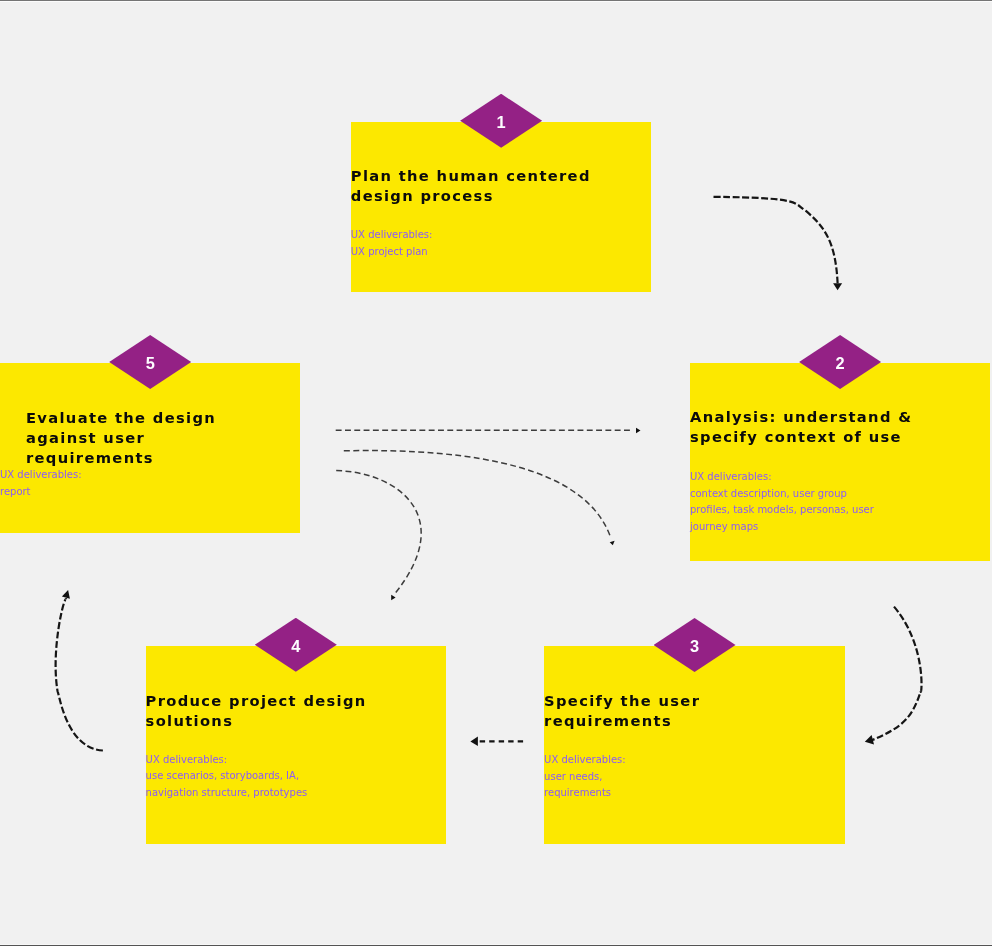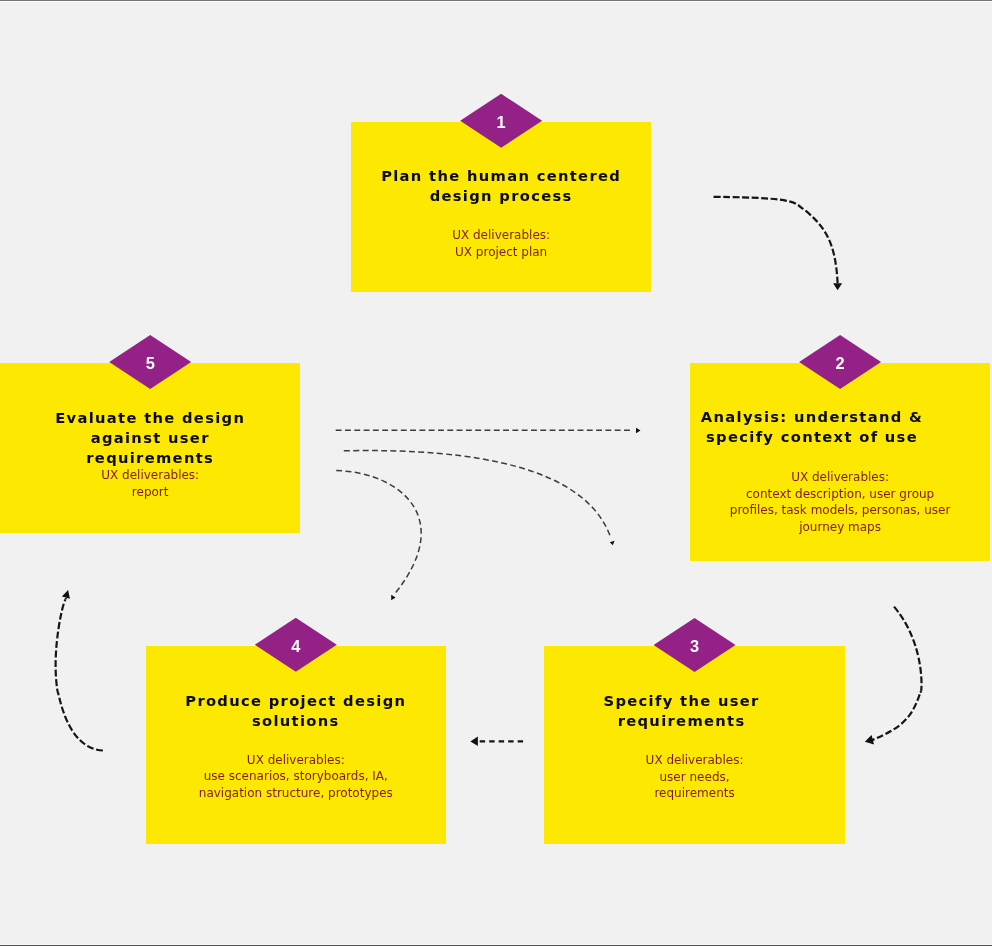--- a/index.html
+++ b/index.html
@@ -14,34 +14,34 @@
   }
   .card-title, .card-sub, .badge .num { transform:translateZ(0); }
   #stage { position:absolute; left:0; top:0; width:992px; height:946px; }
 
   .edge-top    { position:absolute; top:0;    left:0; width:992px; height:1px; background:#757575; }
   .edge-top2   { position:absolute; top:1px;  left:0; width:992px; height:1px; background:#fcfcfc; }
   .edge-bot2   { position:absolute; bottom:1px; left:0; width:992px; height:1px; background:#f7f7f7; }
   .edge-bot    { position:absolute; bottom:0; left:0; width:992px; height:1px; background:#545454; }
 
   .card { position:absolute; }
-  .tblock { position:absolute; text-align:center; }
+  .tblock { position:absolute; text-align:left; }
   .card-title {
     font-weight:bold;
     font-size:14.7px;
     letter-spacing:1.33px;
     line-height:20px;
     color:#0b0b0b;
     white-space:pre-line;
   }
   .card-sub {
-    font-size:12px;
+    font-size:10px;
     letter-spacing:0px;
     line-height:16.5px;
-    color:#7f1d1d;
+    color:#8b5cf6;
     white-space:pre-line;
   }
   .badge { position:absolute; width:82px; height:54px; }
   .badge .di { position:absolute; left:0; top:0; width:82px; height:54px;
                background:#942185;
                clip-path:polygon(50% 0, 100% 50%, 50% 100%, 0 50%); }
   .badge .num { position:absolute; left:0; top:0; width:82px; height:54px;
                 display:flex; align-items:center; justify-content:center;
                 color:#fdfdff; font-size:16.4px; font-weight:bold; line-height:1;
                 letter-spacing:0px; font-family:"Liberation Sans", sans-serif; }
@@ -117,21 +117,21 @@
 use scenarios, storyboards, IA,
 navigation structure, prototypes</div>
       </div>
       <div class="badge" style="left: 254.8px; top: 617.8px;">
         <div class="di" style="background: rgb(148, 33, 133);"></div>
         <div class="num">
           <i>4</i>
         </div>
       </div>
       <div class="card" style="left: 0px; top: 363px; width: 300.4px; height: 170px; background: rgb(252, 232, 0);"></div>
-      <div class="tblock" style="left: 0px; top: 407.7px; width: 300.4px;">
+      <div class="tblock" style="left: 0px; top: 407.7px; width: 300.4px; padding-left: 26px;">
         <div class="card-title">Evaluate the design
 against user
 requirements</div>
       </div>
       <div class="tblock" style="left: 0px; top: 467px; width: 300.4px;">
         <div class="card-sub">UX deliverables:
 report</div>
       </div>
       <div class="badge" style="left: 109.2px; top: 335px;">
         <div class="di" style="background: rgb(148, 33, 133);"></div>

